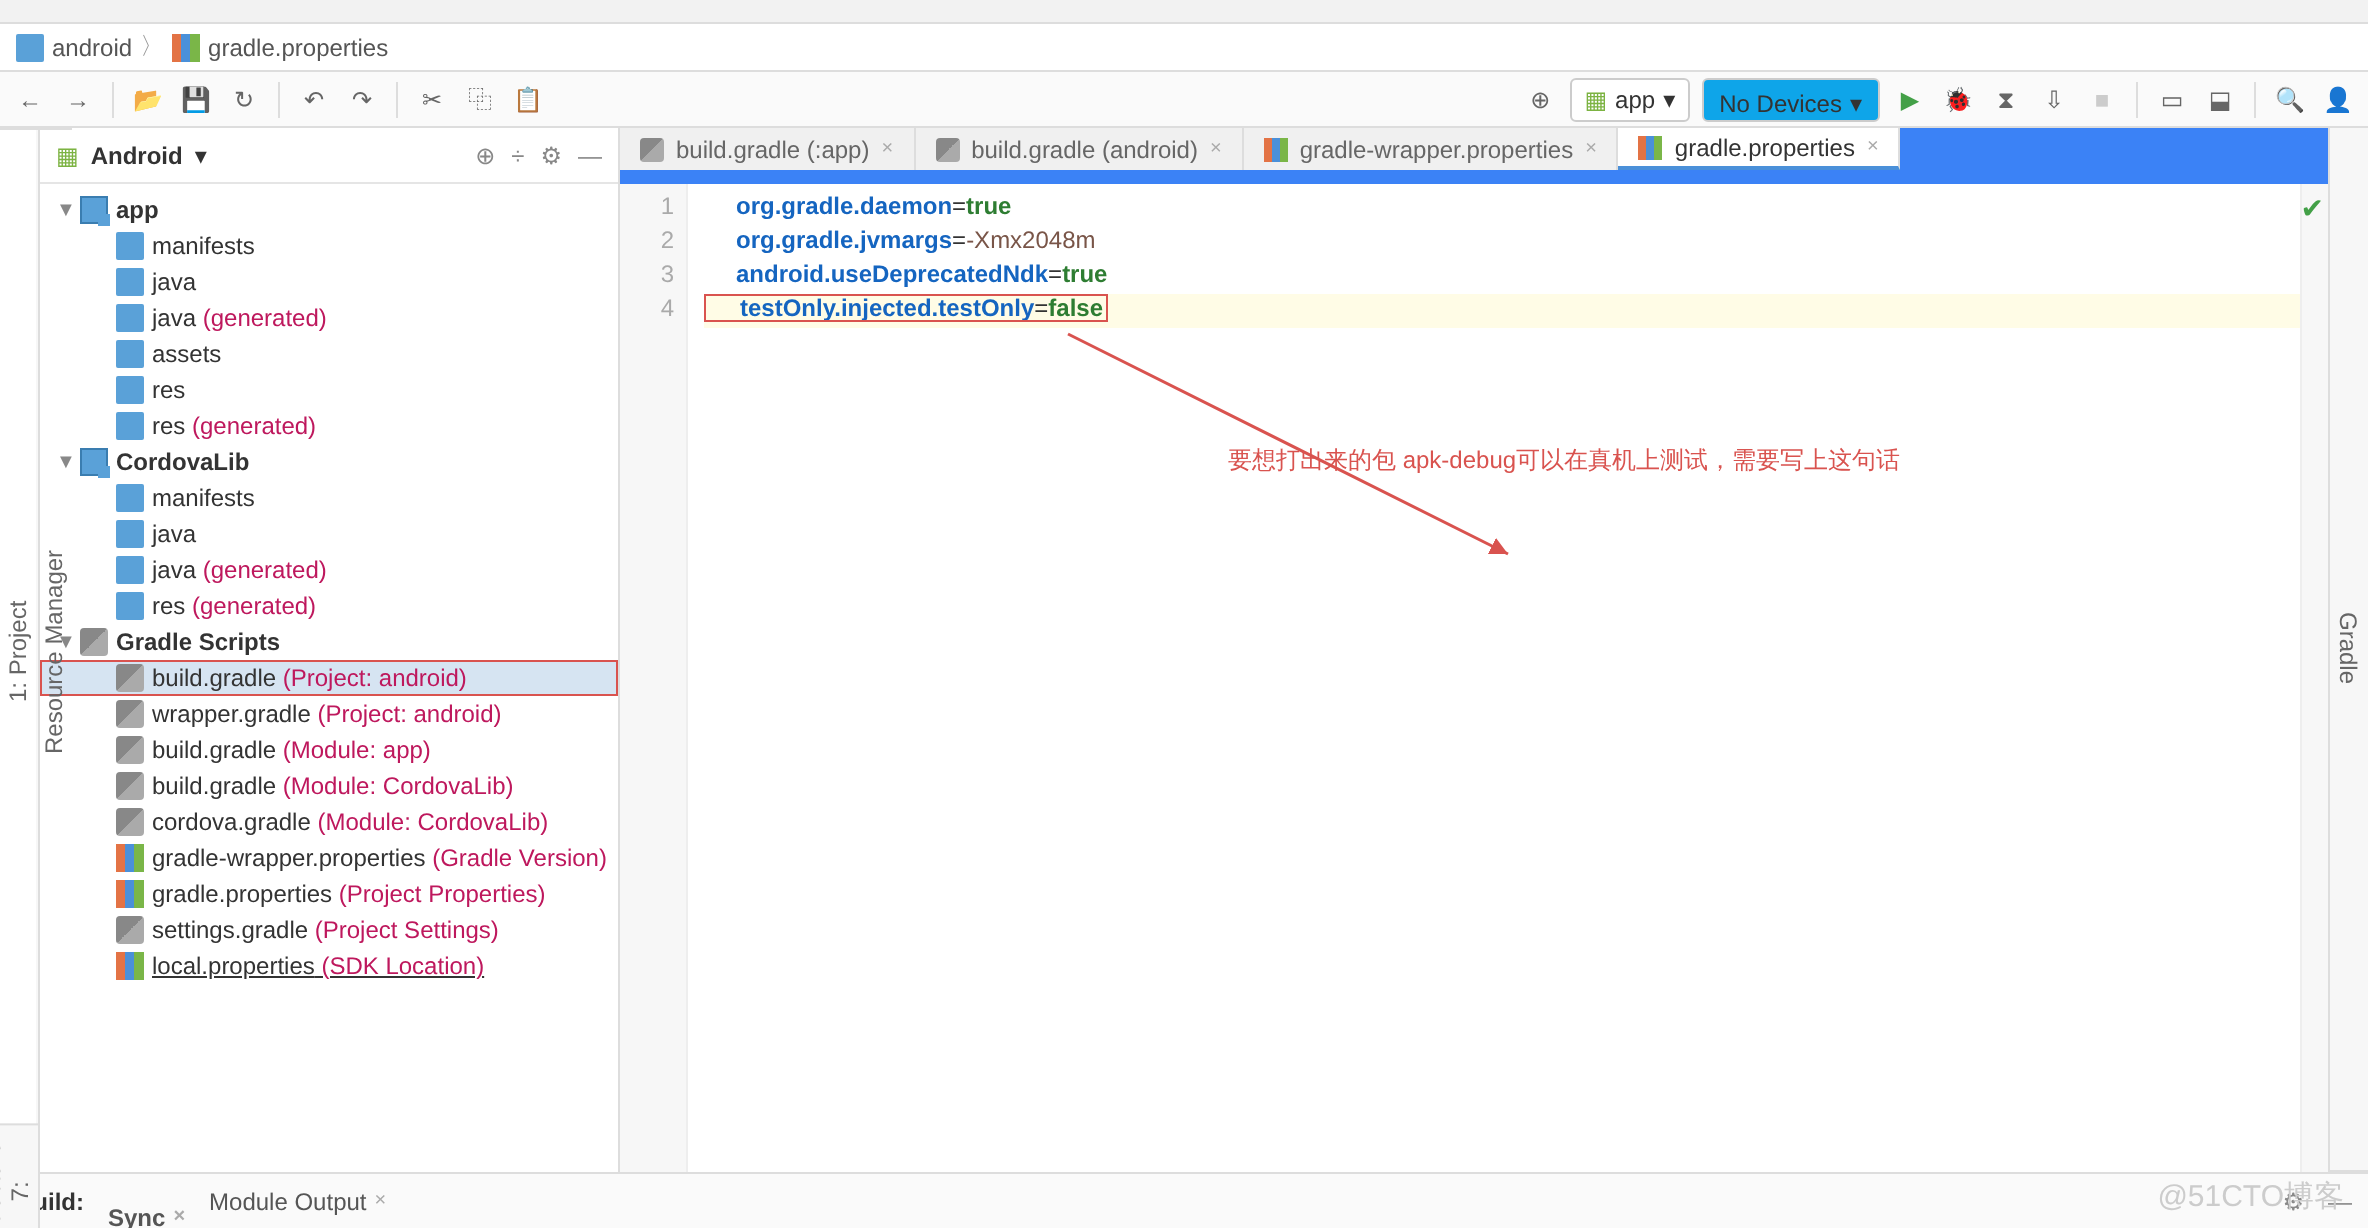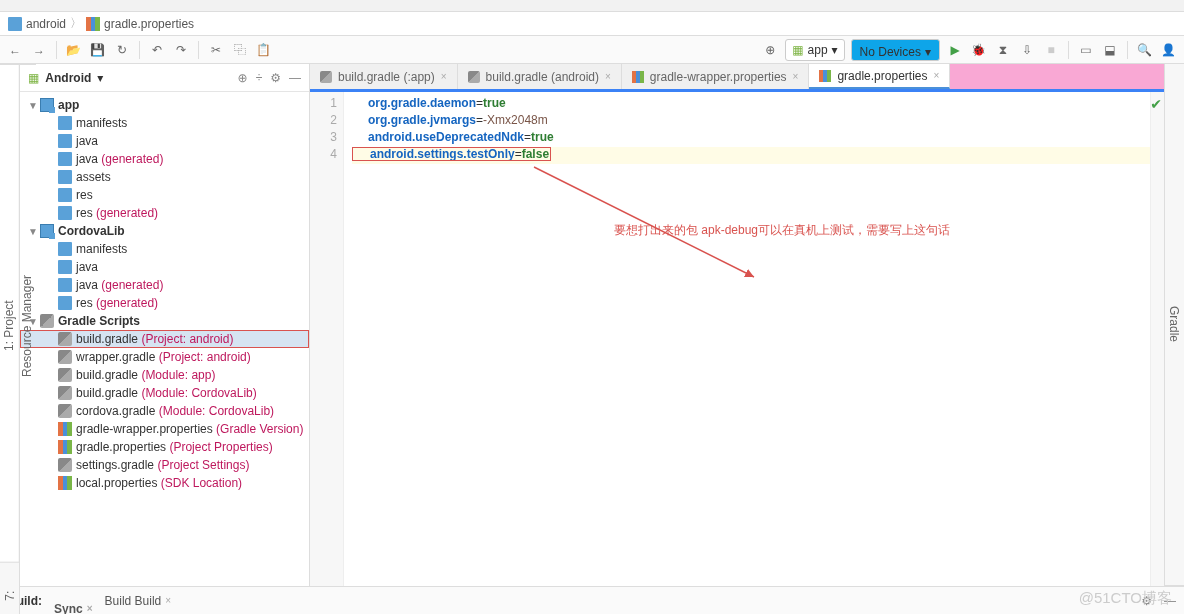--- a/index.html
+++ b/index.html
@@ -34,21 +34,21 @@
 .node .ic { width: 14px; height: 14px; margin-right: 4px; display: inline-block; }
 .ic-folder { background: #5aa1d8; border-radius: 1px; }
 .ic-mod { background: #5aa1d8; border: 1px solid #3a7db0; position: relative; }
 .ic-mod::after { content: ""; position: absolute; right: -2px; bottom: -2px; width: 6px; height: 6px; background: #5aa1d8; }
 .ic-gradle { background: linear-gradient(135deg, #888 50%, #aaa 50%); border-radius: 2px; }
 .ic-prop { background: linear-gradient(to right, #e37345 33%, #4a90d9 33% 66%, #7ab648 66%); }
 .node .lbl { color: #333; }
 .node .lbl .dim { color: #be185d; }
 .node.boxed { outline: 1px solid #d9534f; outline-offset: -1px; }
 .editor-area { flex: 1; display: flex; flex-direction: column; }
-.tabs { height: 28px; display: flex; border-bottom: 3px solid #3b82f6; background: #f9a8d4; }
+.tabs { height: 28px; display: flex; border-bottom: 7px solid #3b82f6; background: #3b82f6; }
 .tab { display: flex; align-items: center; padding: 0 10px; gap: 6px; border-right: 1px solid #ddd; cursor: pointer; color: #666; background: #f0f0f0; }
 .tab.active { background: #fff; border-bottom: 2px solid #4a90d9; color: #333; }
 .tab .ic { width: 12px; height: 12px; }
 .tab .close { color: #aaa; font-size: 10px; }
 .editor { flex: 1; display: flex; font-family: "Consolas", monospace; position: relative; background: #fff; }
 .gutter { width: 34px; background: #f7f7f7; border-right: 1px solid #eee; text-align: right; padding: 4px 6px 0 0; color: #aaa; }
 .gutter div { height: 17px; }
 .code { flex: 1; padding: 4px 0 0 8px; position: relative; }
 .line { height: 17px; }
 .line.hl { background: #fffce6; }
@@ -235,21 +235,21 @@
         <div class="node" style="padding-left: 26px;">
           <span class="arrow"></span>
           <span class="ic ic-prop"></span>
           <span class="lbl">gradle.properties<span class="dim"> (Project Properties)</span></span>
         </div>
         <div class="node" style="padding-left: 26px;">
           <span class="arrow"></span>
           <span class="ic ic-gradle"></span>
           <span class="lbl">settings.gradle<span class="dim"> (Project Settings)</span></span>
         </div>
-        <div class="node" style="padding-left: 26px;">
+        <div class="node" style="padding-left: 26px; text-decoration: underline;">
           <span class="arrow"></span>
           <span class="ic ic-prop"></span>
           <span class="lbl">local.properties<span class="dim"> (SDK Location)</span></span>
         </div>
       </div>
   </div>
 
   <div class="editor-area">
     <div class="tabs" id="tabs">
         <div class="tab">
@@ -277,21 +277,21 @@
       <div class="gutter" id="line-gutter">
           <div>1</div>
           <div>2</div>
           <div>3</div>
           <div>4</div>
         </div>
       <div class="code" id="code">
         <div class="line"><span class="k">org.gradle.daemon</span><span>=</span><span class="v">true</span></div>
           <div class="line"><span class="k">org.gradle.jvmargs</span><span>=</span><span class="n">-Xmx2048m</span></div>
           <div class="line"><span class="k">android.useDeprecatedNdk</span><span>=</span><span class="v">true</span></div>
-          <div class="line hl"><span class="boxed-code"><span class="k">android.settings.testOnly</span><span>=</span><span class="v">false</span></span></div>
+          <div class="line hl"><span class="boxed-code"><span class="k">testOnly.injected.testOnly</span><span>=</span><span class="v">false</span></span></div>
           <svg class="arrow-svg" width="300" height="150" style="left:180px;top:65px">
           <defs>
               <marker id="ah" markerWidth="8" markerHeight="8" refX="6" refY="3" orient="auto">
                 <path d="M0,0 L6,3 L0,6 Z" fill="#d9534f"></path>
               </marker>
             </defs>
           <line x1="10" y1="10" x2="230" y2="120" stroke="#d9534f" stroke-width="1.5" marker-end="url(#ah)"></line>
         </svg>
         <div class="annotation" style="left:270px;top:130px">要想打出来的包 apk-debug可以在真机上测试，需要写上这句话</div>
       </div>
@@ -308,21 +308,21 @@
   </div>
 </div>
 
 <div class="build-panel">
   <span style="font-weight:bold">Build:</span>
   <div class="build-tab active">
       <span>Sync</span>
       <span class="close">×</span>
     </div>
   <div class="build-tab">
-      <span>Build Build</span>
+      <span>Module Output</span>
       <span class="close">×</span>
     </div>
   <div style="flex:1"></div>
   <span style="color:#888">⚙</span>
   <span style="color:#888">—</span>
 </div>
 
 <div class="bottom-gutter">
   <div class="gutter-tab" style="transform:rotate(180deg)">7: Structure</div>
 </div>

